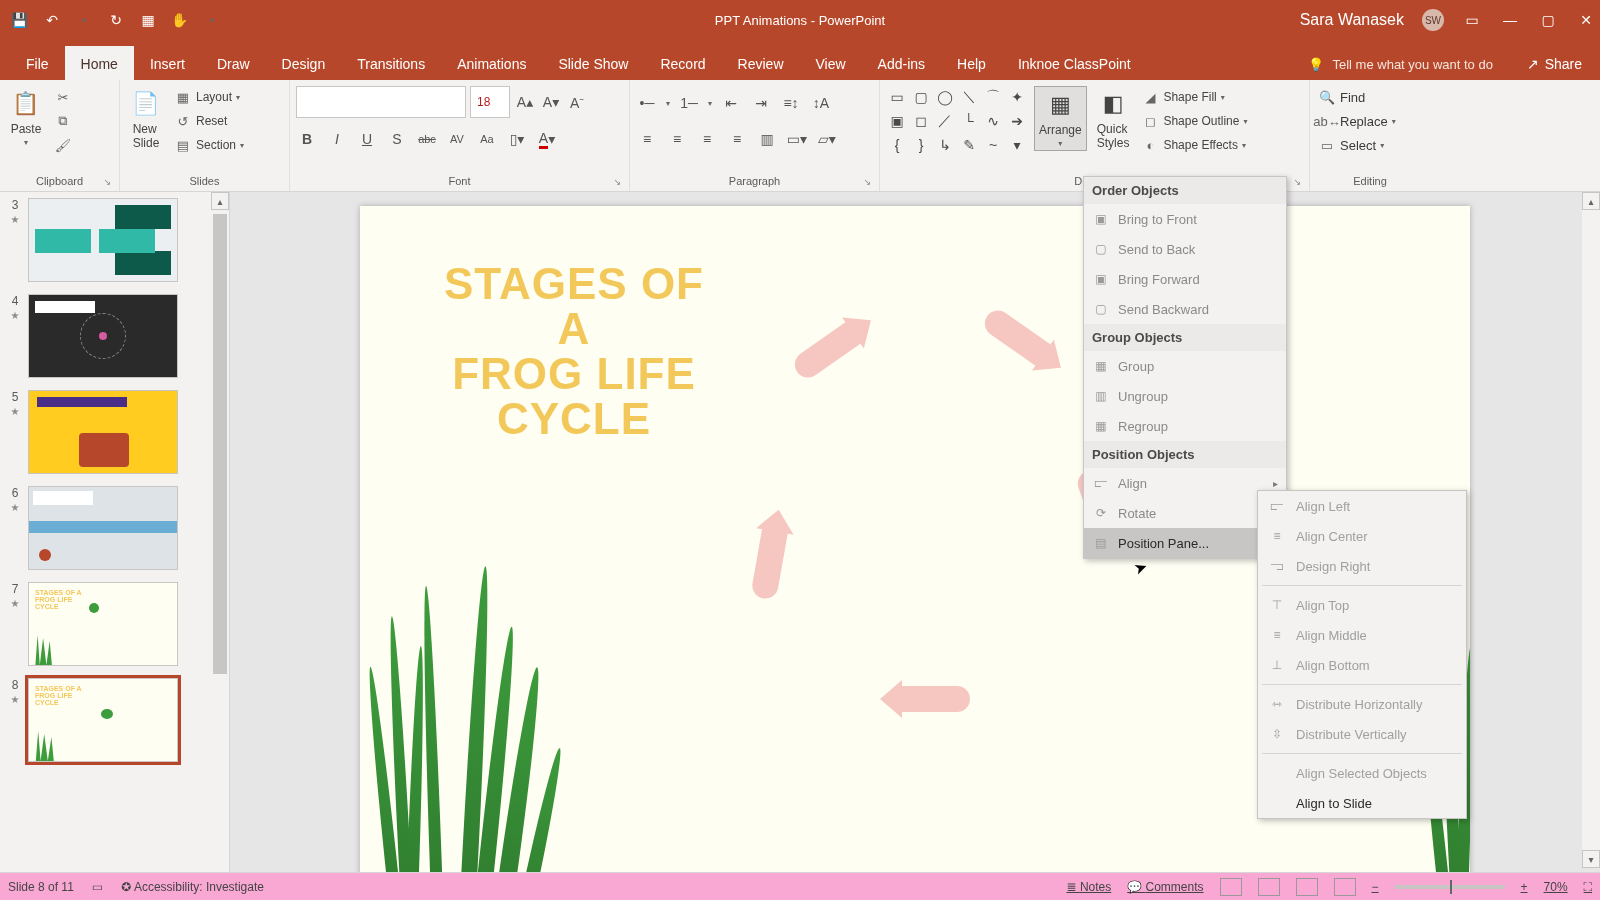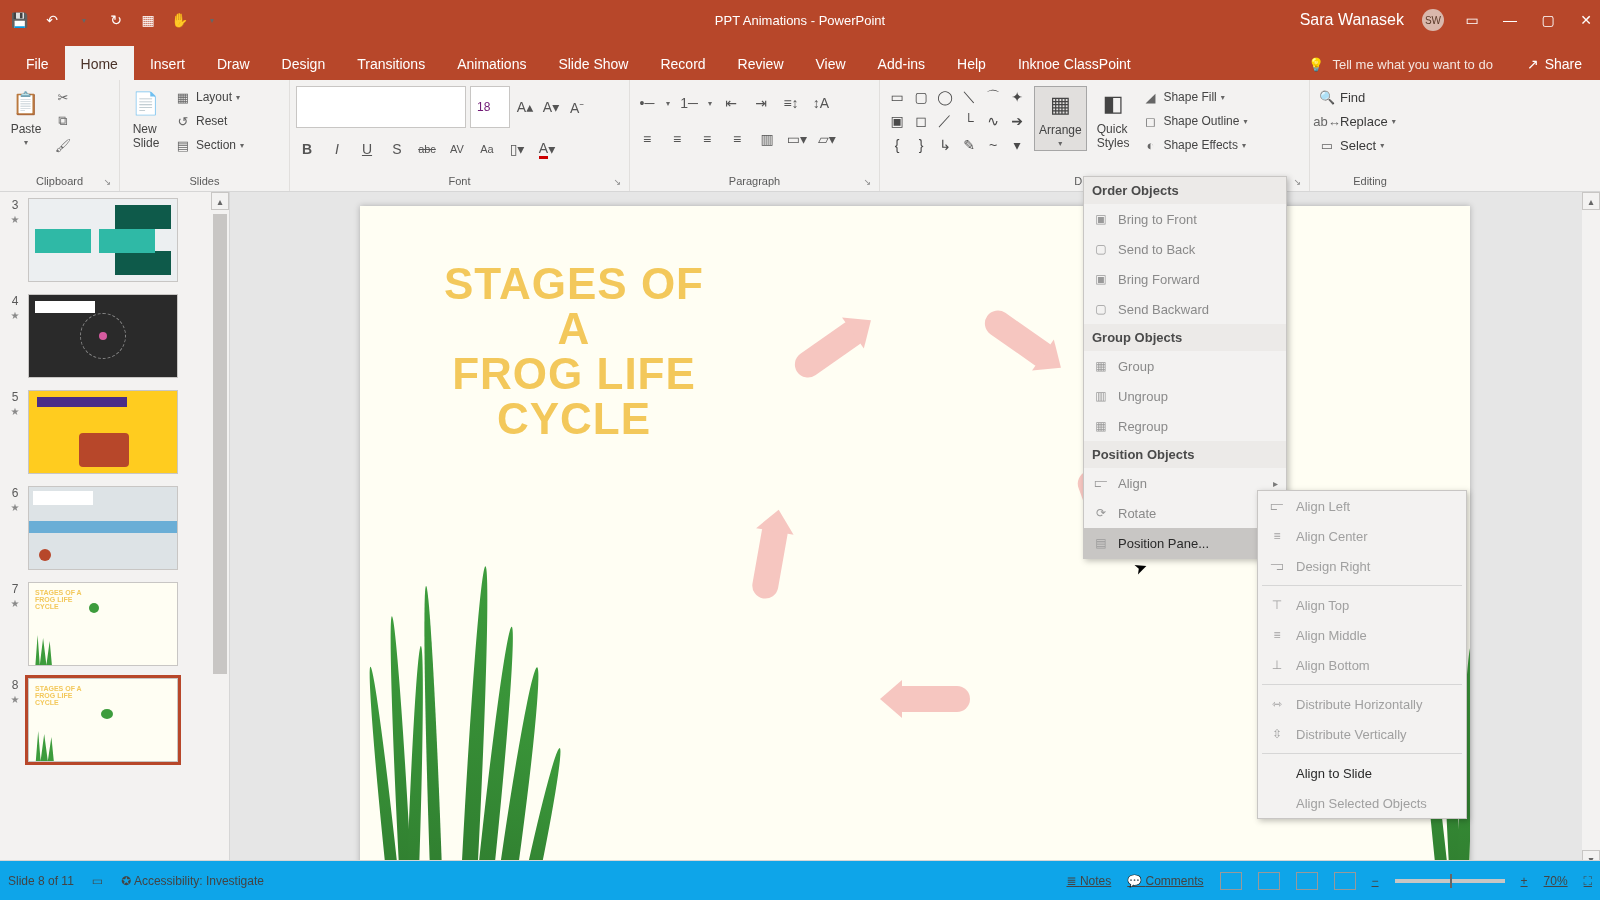--- a/index.html
+++ b/index.html
@@ -27,21 +27,21 @@
 .rgroup-label { text-align: center; font-size: 11px; color: #5a5a5a; padding-bottom: 2px; position: relative; }
 .rgroup-label .dlaunch { position: absolute; right: 2px; bottom: 2px; font-size: 9px; color: #888; }
 .big-btn { display: flex; flex-direction: column; align-items: center; font-size: 12px; color: #444; padding: 2px 4px; gap: 2px; }
 .big-btn .bicon { width: 32px; height: 32px; display: flex; align-items: center; justify-content: center; font-size: 22px; }
 .vstack { display: flex; flex-direction: column; gap: 2px; font-size: 12px; color: #444; }
 .vstack .row { display: flex; align-items: center; gap: 4px; padding: 2px 2px; }
 .mini-icon { display: inline-flex; width: 18px; height: 18px; align-items: center; justify-content: center; font-size: 13px; color: #666; }
 .caret { font-size: 8px; color: #666; }
 
 
-.fontbox { border: 1px solid #c8c6c4; background: #fff; height: 42px; font-size: 12px; color: #701a75; padding: 0 6px; display: inline-flex; align-items: center; }
+.fontbox { border: 1px solid #c8c6c4; background: #fff; height: 32px; font-size: 12px; color: #b91c1c; padding: 0 6px; display: inline-flex; align-items: center; }
 .font-name { width: 170px; }
 .font-size { width: 40px; }
 .btnrow { display: flex; gap: 8px; align-items: center; margin-top: 6px; }
 .fmt { width: 22px; height: 22px; display: inline-flex; align-items: center; justify-content: center; font-size: 14px; color: #555; }
 .fmt.sm { font-size: 11px; }
 
 
 .shape-grid { display: grid; grid-template-columns: repeat(6, 22px); grid-auto-rows: 22px; gap: 2px; }
 .shape-cell { width: 22px; height: 22px; display: flex; align-items: center; justify-content: center; font-size: 14px; color: #4a4a4a; }
 
@@ -94,21 +94,21 @@
 .submenu .mitem.enabled { color: #2a2a2a; }
 .submenu .sep { height: 1px; background: #d6d6d6; margin: 4px 4px; }
 .submenu .micon { width: 18px; height: 18px; display: inline-flex; align-items: center; justify-content: center; font-size: 12px; color: #a0a0a0; }
 
 
 .doc-vscroll { position: absolute; right: 0; top: 192px; bottom: 32px; width: 18px; background: #f3f2f1; display: flex; flex-direction: column; }
 .doc-vscroll .sbtn { height: 18px; border: 1px solid #c8c6c4; font-size: 10px; display: flex; align-items: center; justify-content: center; color: #666; }
 .doc-vscroll .strack { flex: 1; }
 
 
-.statusbar { position: absolute; left: 0; right: 0; bottom: 0; height: 40px; background: #0ea5e9; border-top: 1px solid #d6d6d6; display: flex; align-items: center; font-size: 12px; color: #444; padding: 0 8px; gap: 18px; }
+.statusbar { position: absolute; left: 0; right: 0; bottom: 0; height: 28px; background: #f9a8d4; border-top: 1px solid #d6d6d6; display: flex; align-items: center; font-size: 12px; color: #444; padding: 0 8px; gap: 18px; }
 .statusbar .sright { margin-left: auto; display: flex; align-items: center; gap: 16px; text-decoration: underline; }
 .view-icn { width: 22px; height: 18px; border: 1px solid #999; display: inline-block; }
 .zoom-track { width: 110px; height: 4px; background: #c8c6c4; position: relative; }
 .zoom-track::before { content: ""; position: absolute; left: 50%; top: -5px; width: 2px; height: 14px; background: #666; }
 .cursor-ptr { position: absolute; left: 1134px; top: 558px; font-size: 16px; color: #000; z-index: 60; transform: rotate(-20deg); }
 </style>
 </head>
 <body>
 
 <div class="titlebar">
@@ -529,27 +529,27 @@
   <div class="sep"></div>
   <div class="mitem">
       <span class="micon">⇿</span>
       <span>Distribute Horizontally</span>
     </div>
   <div class="mitem">
       <span class="micon">⇳</span>
       <span>Distribute Vertically</span>
     </div>
   <div class="sep"></div>
+  <div class="mitem">
+      <span class="micon"></span>
+      <span>Align Selected Objects</span>
+    </div>
   <div class="mitem enabled">
       <span class="micon"></span>
       <span>Align to Slide</span>
-    </div>
-  <div class="mitem">
-      <span class="micon"></span>
-      <span>Align Selected Objects</span>
     </div>
 </div>
 
 <div class="statusbar">
   <span>Slide 8 of 11</span>
   <span>▭</span>
   <span>✪ <span>Accessibility: Investigate</span></span>
   <div class="sright">
     <span>≣ <span>Notes</span></span>
     <span>💬 <span>Comments</span></span>

